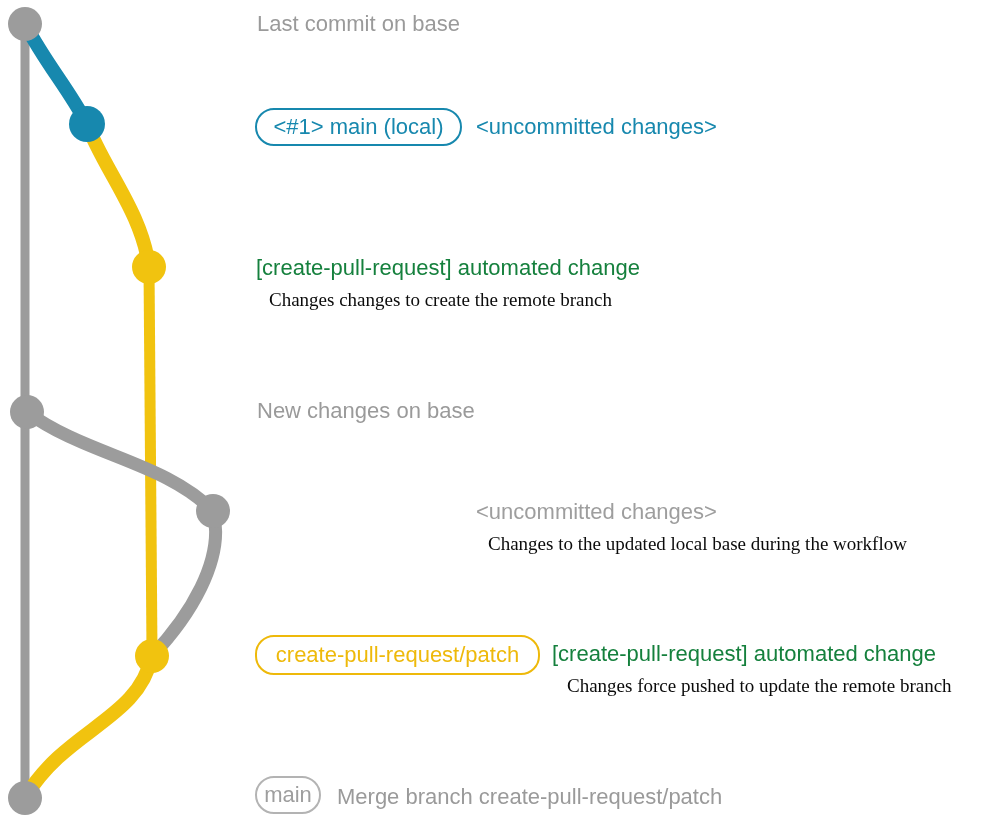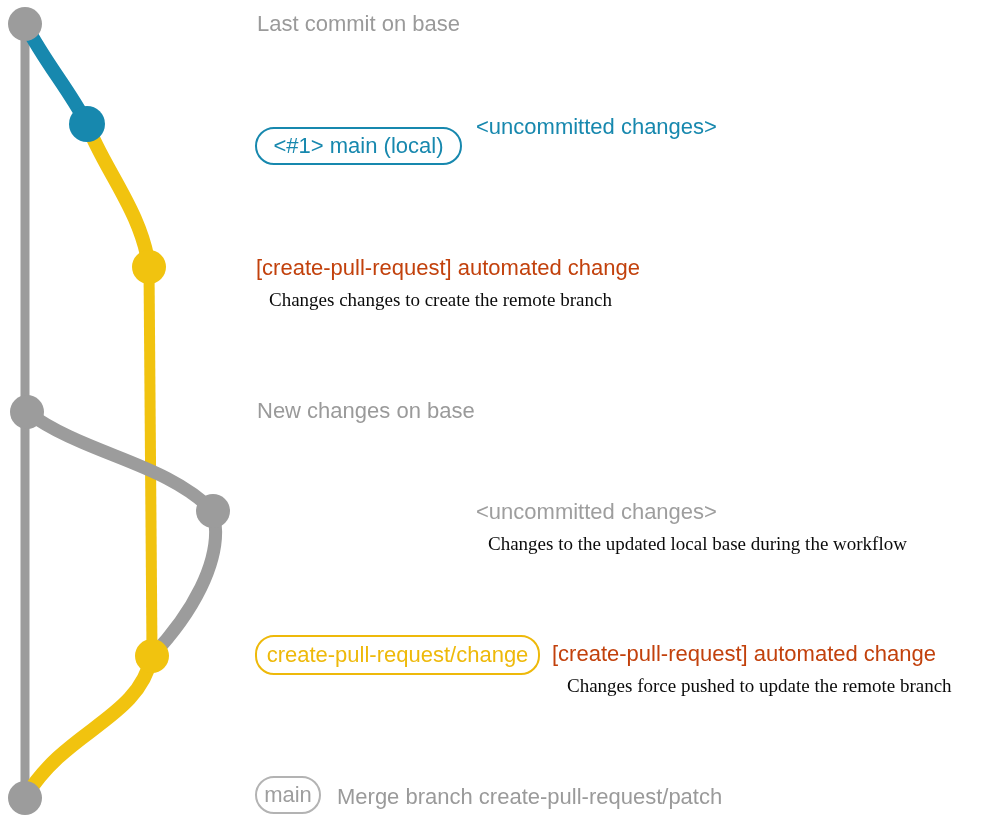--- a/index.html
+++ b/index.html
@@ -24,28 +24,28 @@
   .badge {
     display: inline-flex;
     align-items: center;
     justify-content: center;
     border-radius: 19px;
     font-size: 22px;
     line-height: 1;
     box-sizing: border-box;
     background: #ffffff;
   }
-  .badge-blue   { border: 2px solid #1788ae; color: #1788ae; margin-top: 19px; }
+  .badge-blue   { border: 2px solid #1788ae; color: #1788ae; }
   .badge-gray   { border: 2px solid #b3b3b3; color: #9e9e9e; }
   .badge-yellow { border: 2px solid #eeb90a; color: #eeb90a; }
 
   .heading { font-size: 22px; line-height: 1; text-align: center; }
   .heading-blue   { color: #1788ae; }
   .heading-gray   { color: #9e9e9e; }
-  .heading-yellow { color: #c2410c; }
+  .heading-yellow { color: #15803d; }
 
   .serif-note {
     font-family: "Liberation Serif", serif;
     color: #0b0b0b;
     font-size: 19px;
     line-height: 1;
   }
 </style>
 </head>
 <body>
@@ -86,21 +86,21 @@
 
   <div class="abs heading heading-yellow" style="left:256px; top:257px;">[create-pull-request] automated change</div>
   <div class="abs serif-note" style="left:269px; top:290px;">Changes changes to create the remote branch</div>
 
   <div class="abs gray-label" style="left:257px; top:400px;">New changes on base</div>
 
   <div class="abs heading heading-gray" style="left:476px; top:501px;">&lt;uncommitted changes&gt;</div>
   <div class="abs serif-note" style="left:488px; top:534px;">Changes to the updated local base during the workflow</div>
 
   <div class="abs badge badge-yellow" style="left:255px; top:635px; width:285px; height:40px;">
-    <span>create-pull-request/change</span>
+    <span>create-pull-request/patch</span>
   </div>
   <div class="abs heading heading-yellow" style="left:552px; top:643px;">[create-pull-request] automated change</div>
   <div class="abs serif-note" style="left:567px; top:676px;">Changes force pushed to update the remote branch</div>
 
   <div class="abs badge badge-gray" style="left:255px; top:776px; width:66px; height:38px;">
     <span>main</span>
   </div>
   <div class="abs gray-label" style="left:337px; top:786px;">Merge branch create-pull-request/patch</div>
 
 </div>

